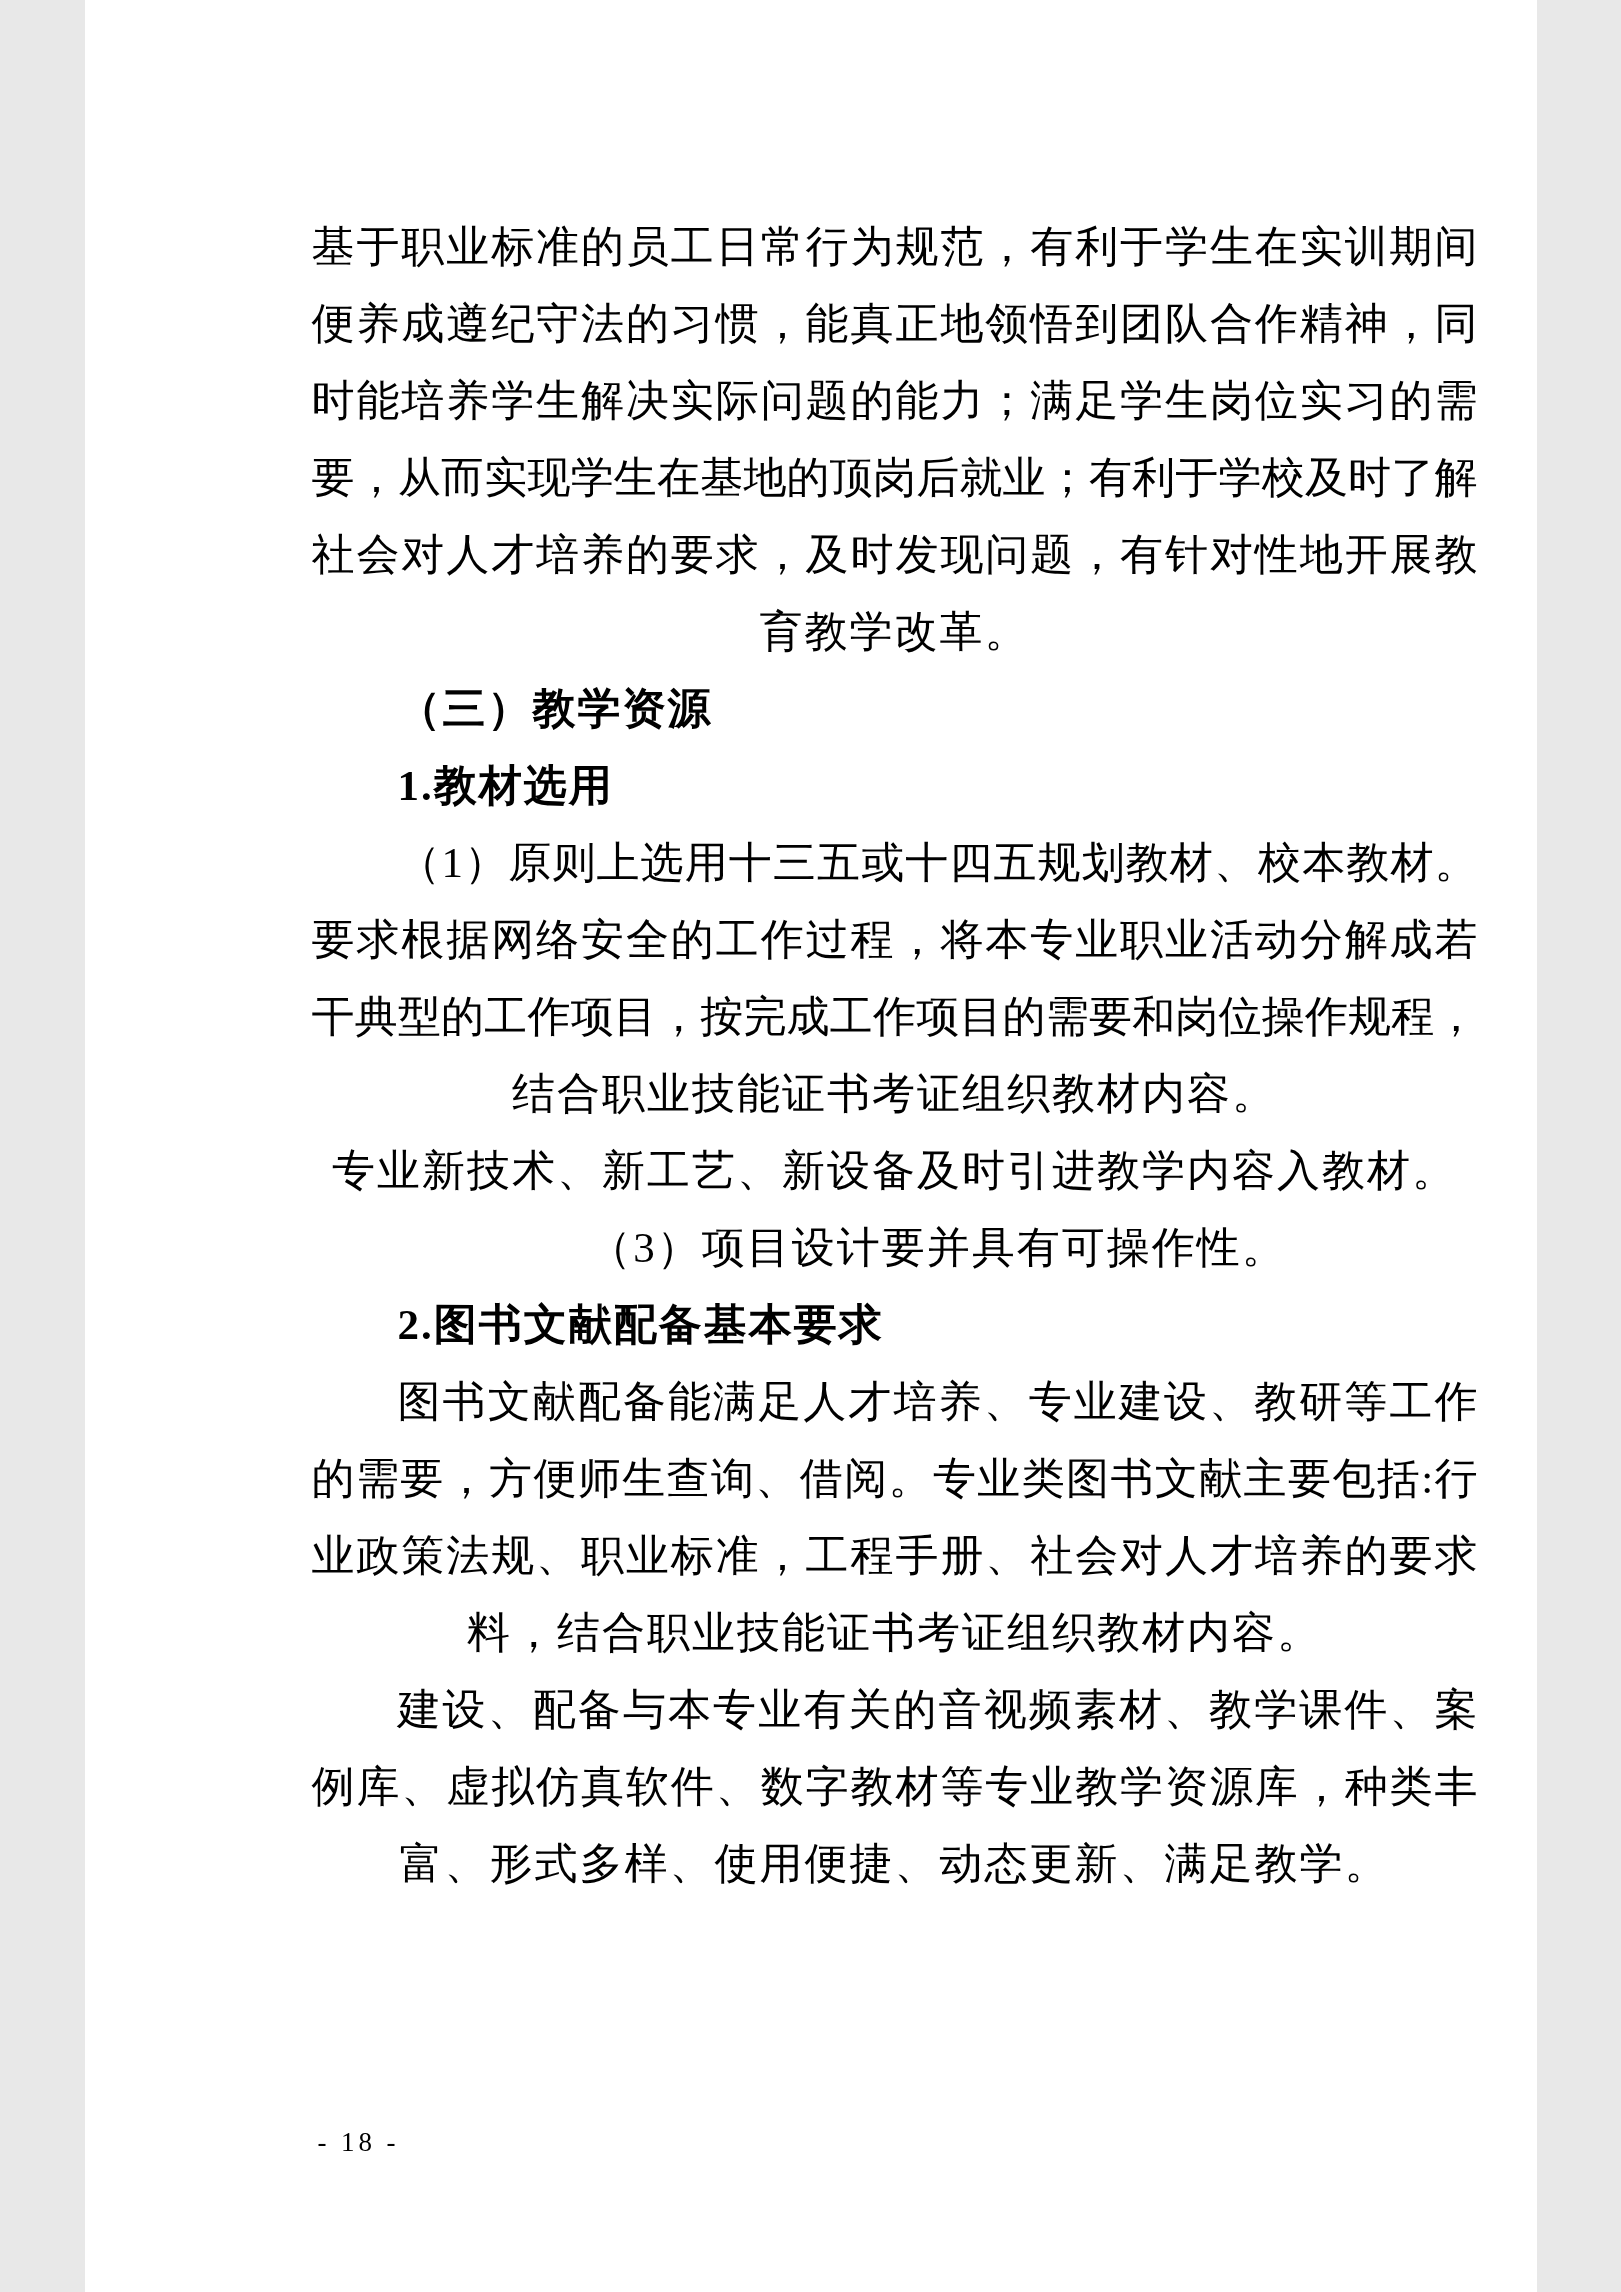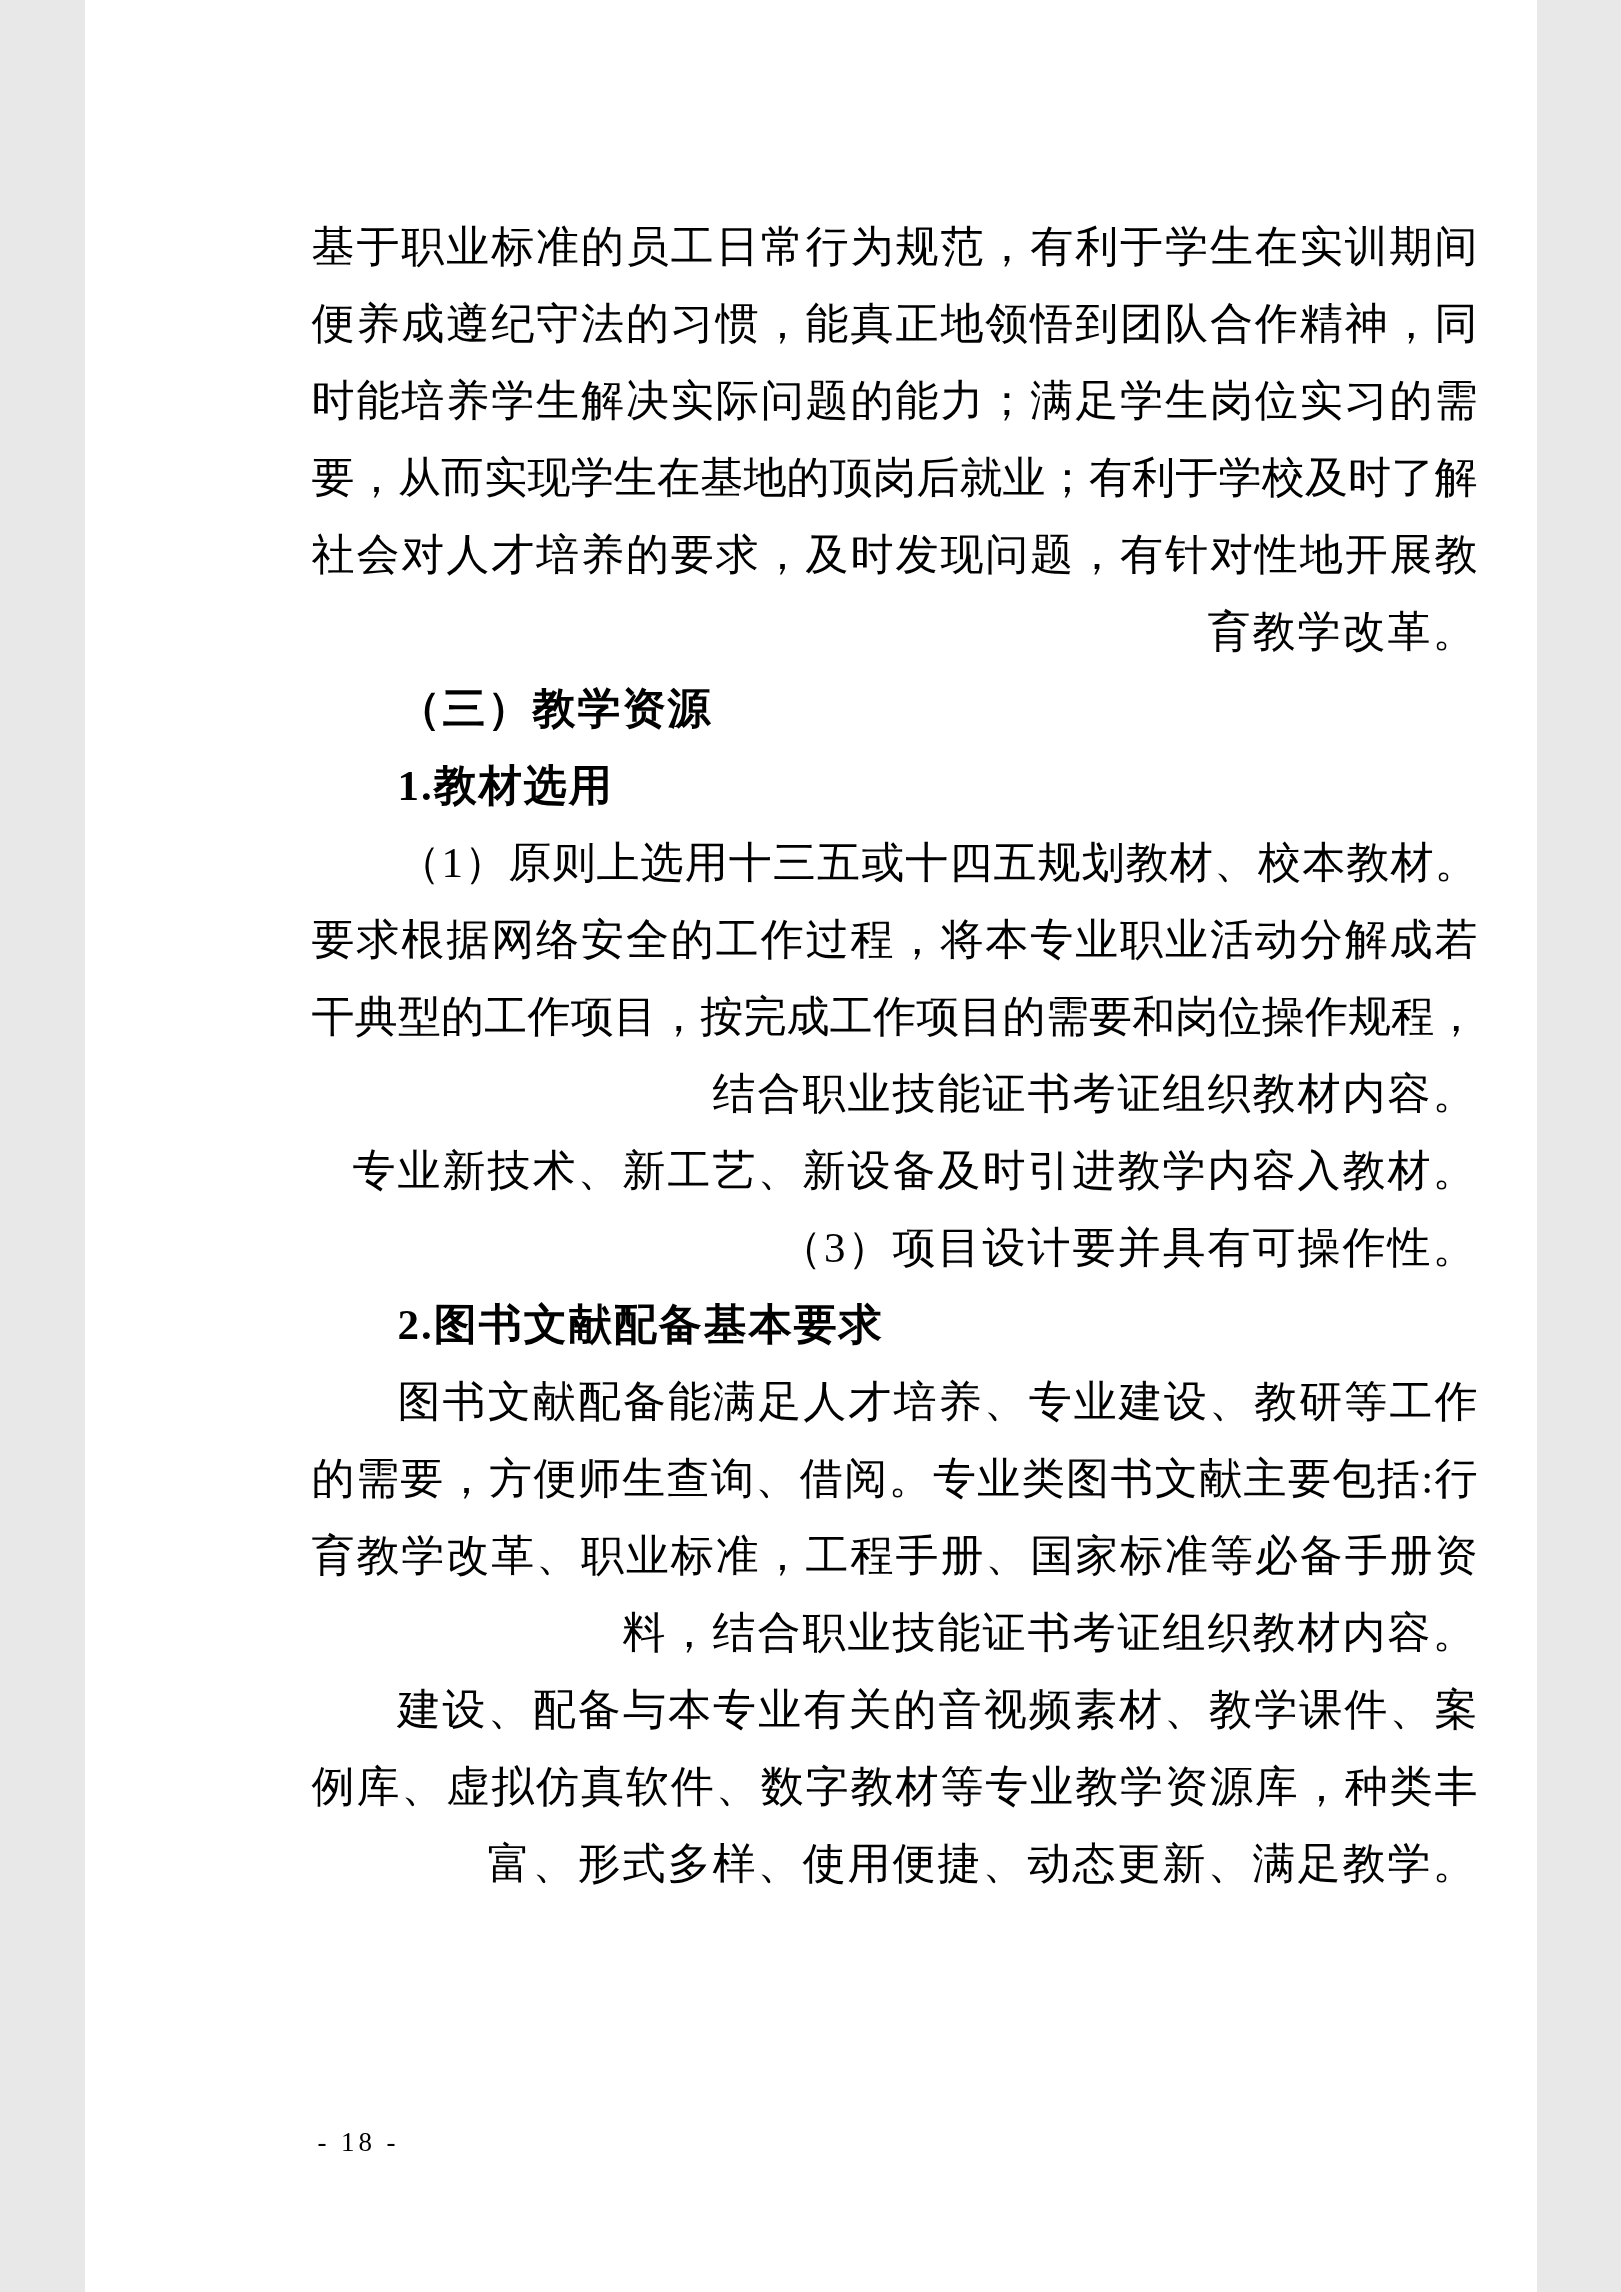--- a/index.html
+++ b/index.html
@@ -29,21 +29,21 @@
     height: 77px;
     overflow: visible;
   }
   
   .j {
     text-align: justify;
     text-align-last: justify;
   }
   
   .s {
-    text-align: right;
+    text-align: center;
     letter-spacing: 2px;
   }
   
   .h {
     font-weight: bold;
     text-align: left;
     letter-spacing: 2px;
   }
   
   .ind {
@@ -74,21 +74,21 @@
     <div class="ln h ind">1.教材选用</div>
     <div class="ln j ind">（1）原则上选用十三五或十四五规划教材、校本教材。</div>
     <div class="ln j">要求根据网络安全的工作过程，将本专业职业活动分解成若</div>
     <div class="ln j">干典型的工作项目，按完成工作项目的需要和岗位操作规程，</div>
     <div class="ln s">结合职业技能证书考证组织教材内容。</div>
     <div class="ln s">专业新技术、新工艺、新设备及时引进教学内容入教材。</div>
     <div class="ln s ind">（3）项目设计要并具有可操作性。</div>
     <div class="ln h ind">2.图书文献配备基本要求</div>
     <div class="ln j ind">图书文献配备能满足人才培养、专业建设、教研等工作</div>
     <div class="ln j">的需要，方便师生查询、借阅。专业类图书文献主要包括:行</div>
-    <div class="ln j">育教学改革、职业标准，工程手册、国家标准等必备手册资</div>
+    <div class="ln j">业政策法规、职业标准，工程手册、社会对人才培养的要求</div>
     <div class="ln s">料，结合职业技能证书考证组织教材内容。</div>
     <div class="ln j ind">建设、配备与本专业有关的音视频素材、教学课件、案</div>
     <div class="ln j">例库、虚拟仿真软件、数字教材等专业教学资源库，种类丰</div>
     <div class="ln s">富、形式多样、使用便捷、动态更新、满足教学。</div>
   </div>
   <div class="pageno">- 18 -</div>
 </div>
 
 
 </body></html>

